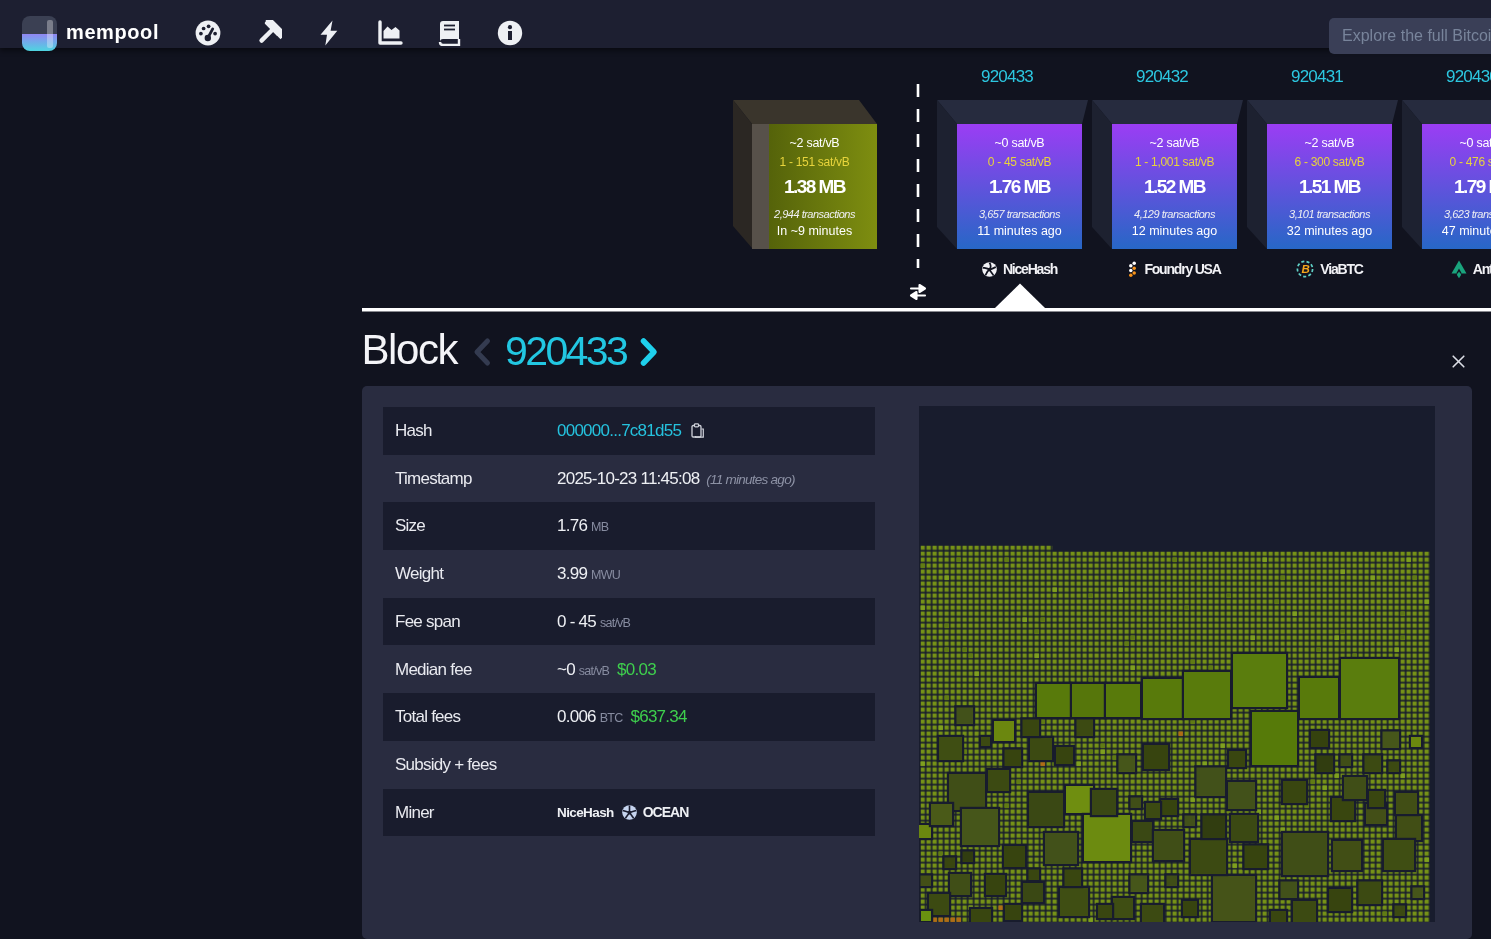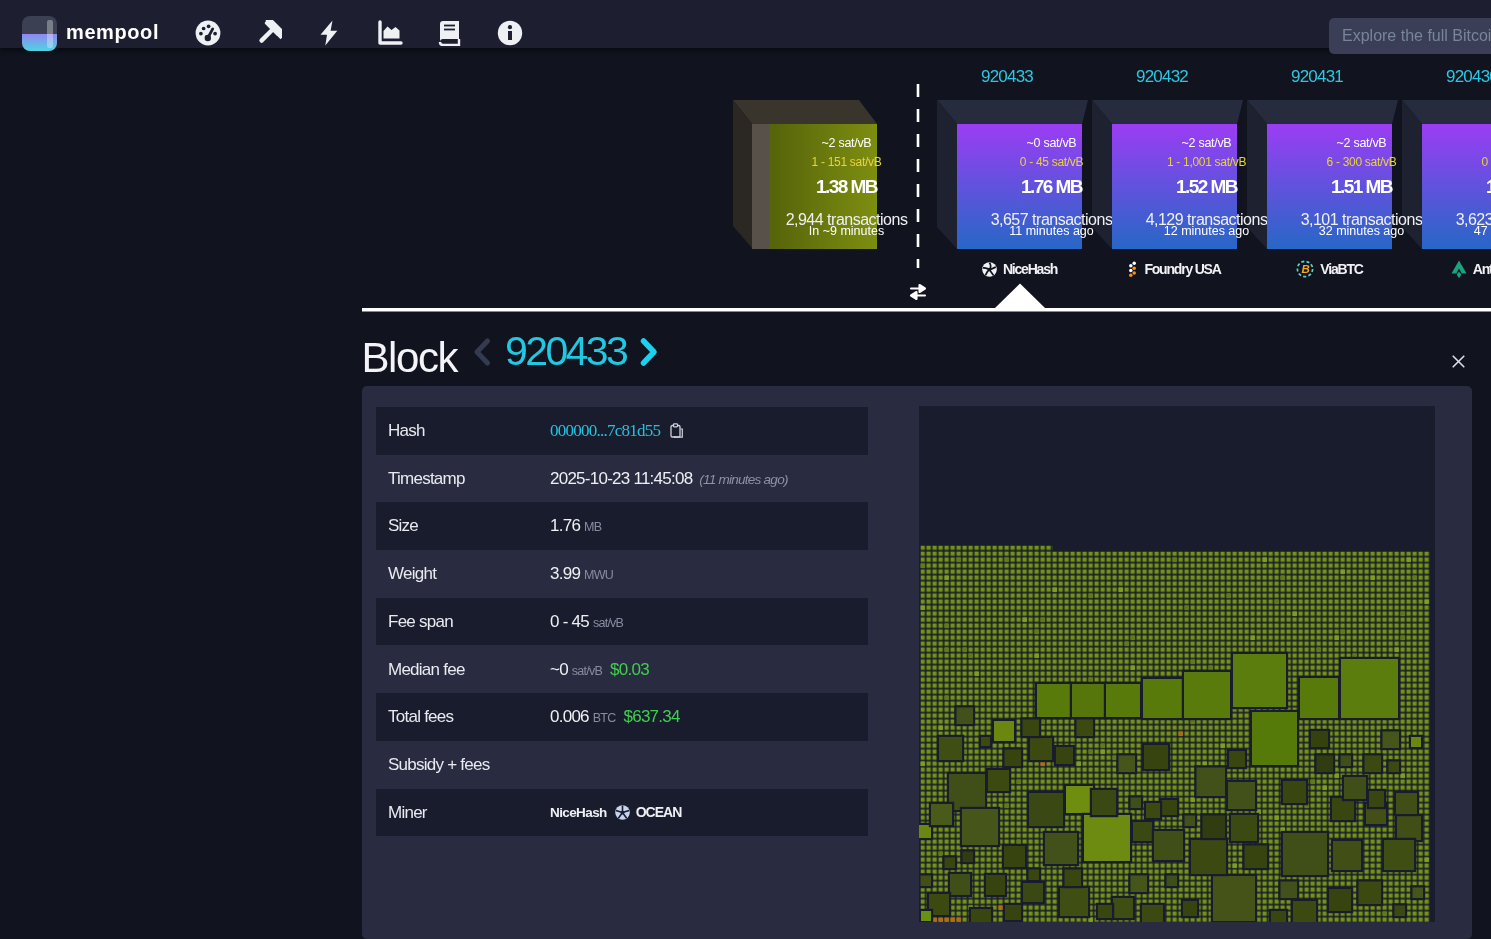--- a/index.html
+++ b/index.html
@@ -20,49 +20,49 @@
   #search { position:absolute; left:1329px; top:18px; width:162px; height:36px;
     background:#3a3f57; border-radius:5px 0 0 5px; overflow:hidden; }
   #search span { display:block; padding-left:13px; line-height:36px; font-size:16px;
     color:#78849b; white-space:nowrap; }
 
   
   #chainsvg { position:absolute; left:0; top:64px; z-index:5; }
   .bheight { position:absolute; top:67px; width:156px; text-align:center;
     font-size:17px; letter-spacing:-0.8px; color:#2cc7e0; z-index:6; }
   .face { position:absolute; top:124px; width:125px; height:125px; z-index:6; color:#fff; }
-  .face div { position:absolute; width:100%; text-align:center; transform:translateY(-50%);margin-left:32px; }
+  .face div { position:absolute; width:100%; text-align:center; transform:translateY(-50%); }
   .fl1 { top:18.5px; font-size:12.5px; letter-spacing:-0.3px; }
   .fl2 { top:37.5px; font-size:12px; letter-spacing:-0.3px; color:#e8d43c; }
   .fl3 { top:63px;  font-size:19px; letter-spacing:-1.55px; font-weight:bold; }
-  .fl4 { top:96px; font-size:16px; letter-spacing:-0.5px; color:#f0f0f3; }
+  .fl4 { top:90px; font-size:11px; letter-spacing:-0.5px; color:#f0f0f3;font-style:italic; }
   .fl5 { top:107px; font-size:12.5px; }
   .pool { position:absolute; top:259px; width:156px; height:20px; z-index:6;
     display:flex; align-items:center; justify-content:center; gap:6px;
     color:#f2f2f6; font-size:14px; letter-spacing:-1.2px; font-weight:bold; white-space:nowrap; }
 
   
-  #title-block { position:absolute; left:361.5px; top:334px; font-size:42px;
+  #title-block { position:absolute; left:361.5px; top:326px; font-size:42px;
     letter-spacing:-1.4px; color:#f4f4f8; z-index:6; }
   #title-num { position:absolute; left:505px; top:328px; font-size:41px;
     letter-spacing:-2.6px; color:#22c7e2; z-index:6; }
   .chev { position:absolute; z-index:6; }
   #closex { position:absolute; left:1452px; top:355px; z-index:6; }
 
   
   #box { position:absolute; left:362px; top:386px; width:1110px; height:553px;
     background:#292c40; border-radius:5px; z-index:4; }
-  .row { position:absolute; left:14px; width:492px; height:47.7px; }
+  .row { position:absolute; left:21px; width:492px; height:47.7px; }
   .row.odd { background:#191c2d; }
   .rlab { position:absolute; left:12px; top:0; line-height:47.7px; font-size:17px; letter-spacing:-0.75px; color:#e9eaf0; }
   .rval { position:absolute; left:174px; top:0; line-height:47.7px; font-size:17px; letter-spacing:-0.75px;
     color:#eef0f4; white-space:nowrap; }
   .unit { font-size:12.5px; color:#878ca0; }
   .grn { color:#3ecf4d; }
-  .lnk { color:#25c2de;font-family:Liberation Serif, serif; }
+  .lnk { color:#25c2de; }
   .ago { font-size:13.5px; font-style:italic; color:#8d92a5; }
   #treemap { position:absolute; left:557px; top:20px; }
 </style>
 </head>
 <body>
 
 <div id="navbar">
   <div id="logo">
       <div class="lt"></div>
       <div class="lb"></div>

